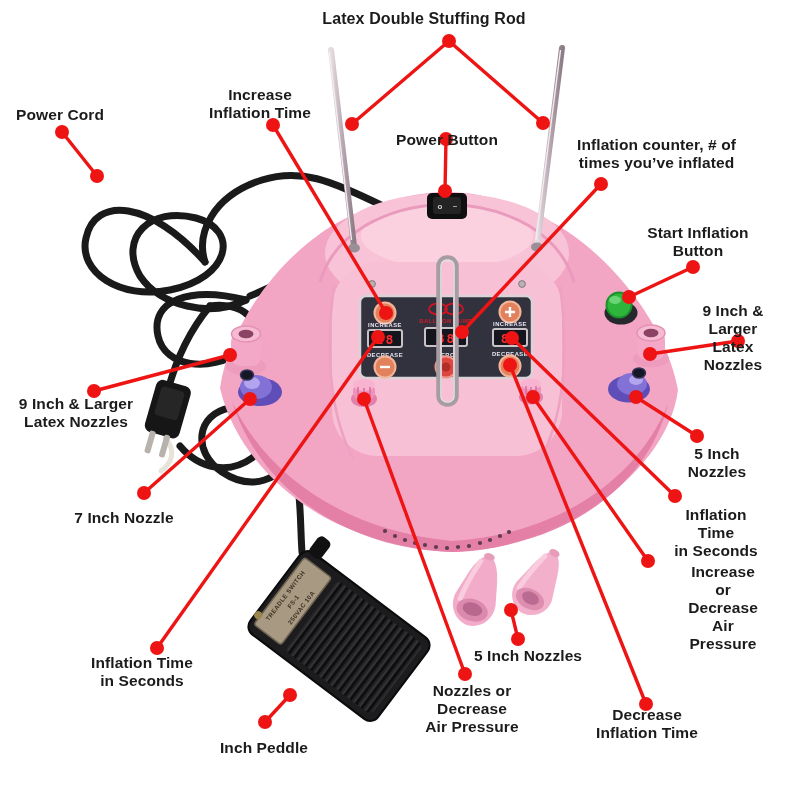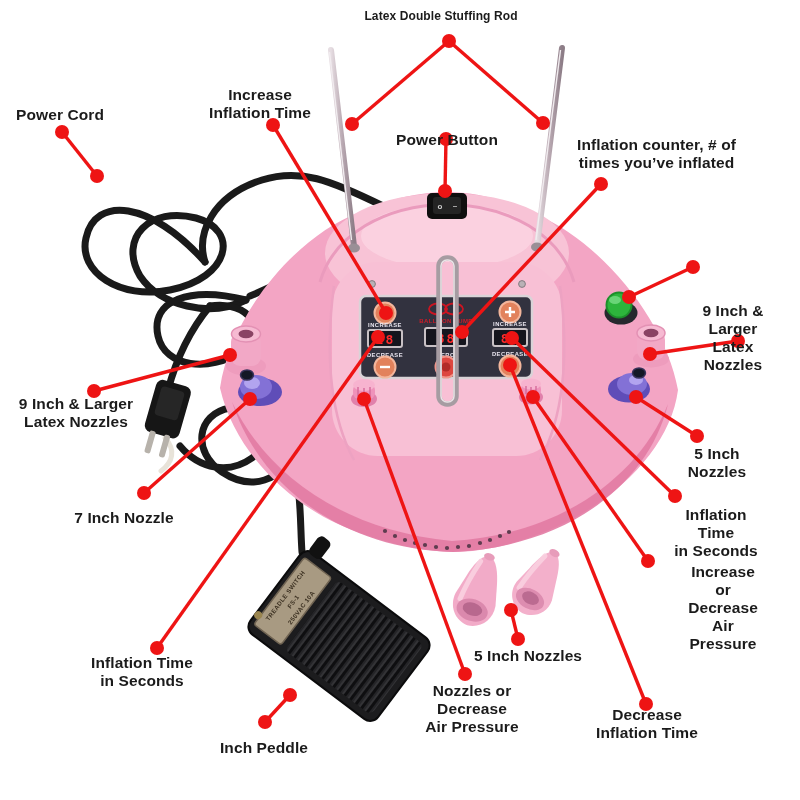--- a/index.html
+++ b/index.html
@@ -323,27 +323,29 @@
         <circle cx="518" cy="639" r="7"></circle>
         <circle cx="511" cy="610" r="7"></circle>
     </g>
     <g class="connector">
       <line x1="265" y1="722" x2="290" y2="695"></line>
         <circle cx="265" cy="722" r="7"></circle>
         <circle cx="290" cy="695" r="7"></circle>
     </g>
   </svg>
 
-  <div class="label" style="left:441px;top:10px;font-size:12px;">Latex Double Stuffing Rod</div>
+  <div class="label" style="left:424px;top:10px;font-size:16px;">Latex Double Stuffing Rod</div>
   <div class="label" style="left:60px;top:106px;text-align:center;">Power Cord</div>
   <div class="label" style="left:260px;top:86px;">Increase
 Inflation Time</div>
   <div class="label" style="left:447px;top:117px;margin-top:14px;">Power Button</div>
   <div class="label align-left" style="left:577px;top:136px;text-align:center;">Inflation counter, # of
 times you’ve inflated</div>
+  <div class="label" style="left:698px;top:224px;">Start Inflation
+Button</div>
   <div class="label" style="left:733px;top:302px;">9 Inch &amp; Larger
 Latex Nozzles</div>
   <div class="label" style="left:717px;top:445px;">5 Inch Nozzles</div>
   <div class="label" style="left:716px;top:506px;">Inflation Time
 in Seconds</div>
   <div class="label" style="left:699px;top:563px;margin-left:24px;">Increase or Decrease
 Air Pressure</div>
   <div class="label" style="left:647px;top:706px;">Decrease
 Inflation Time</div>
   <div class="label" style="left:76px;top:395px;">9 Inch &amp; Larger

